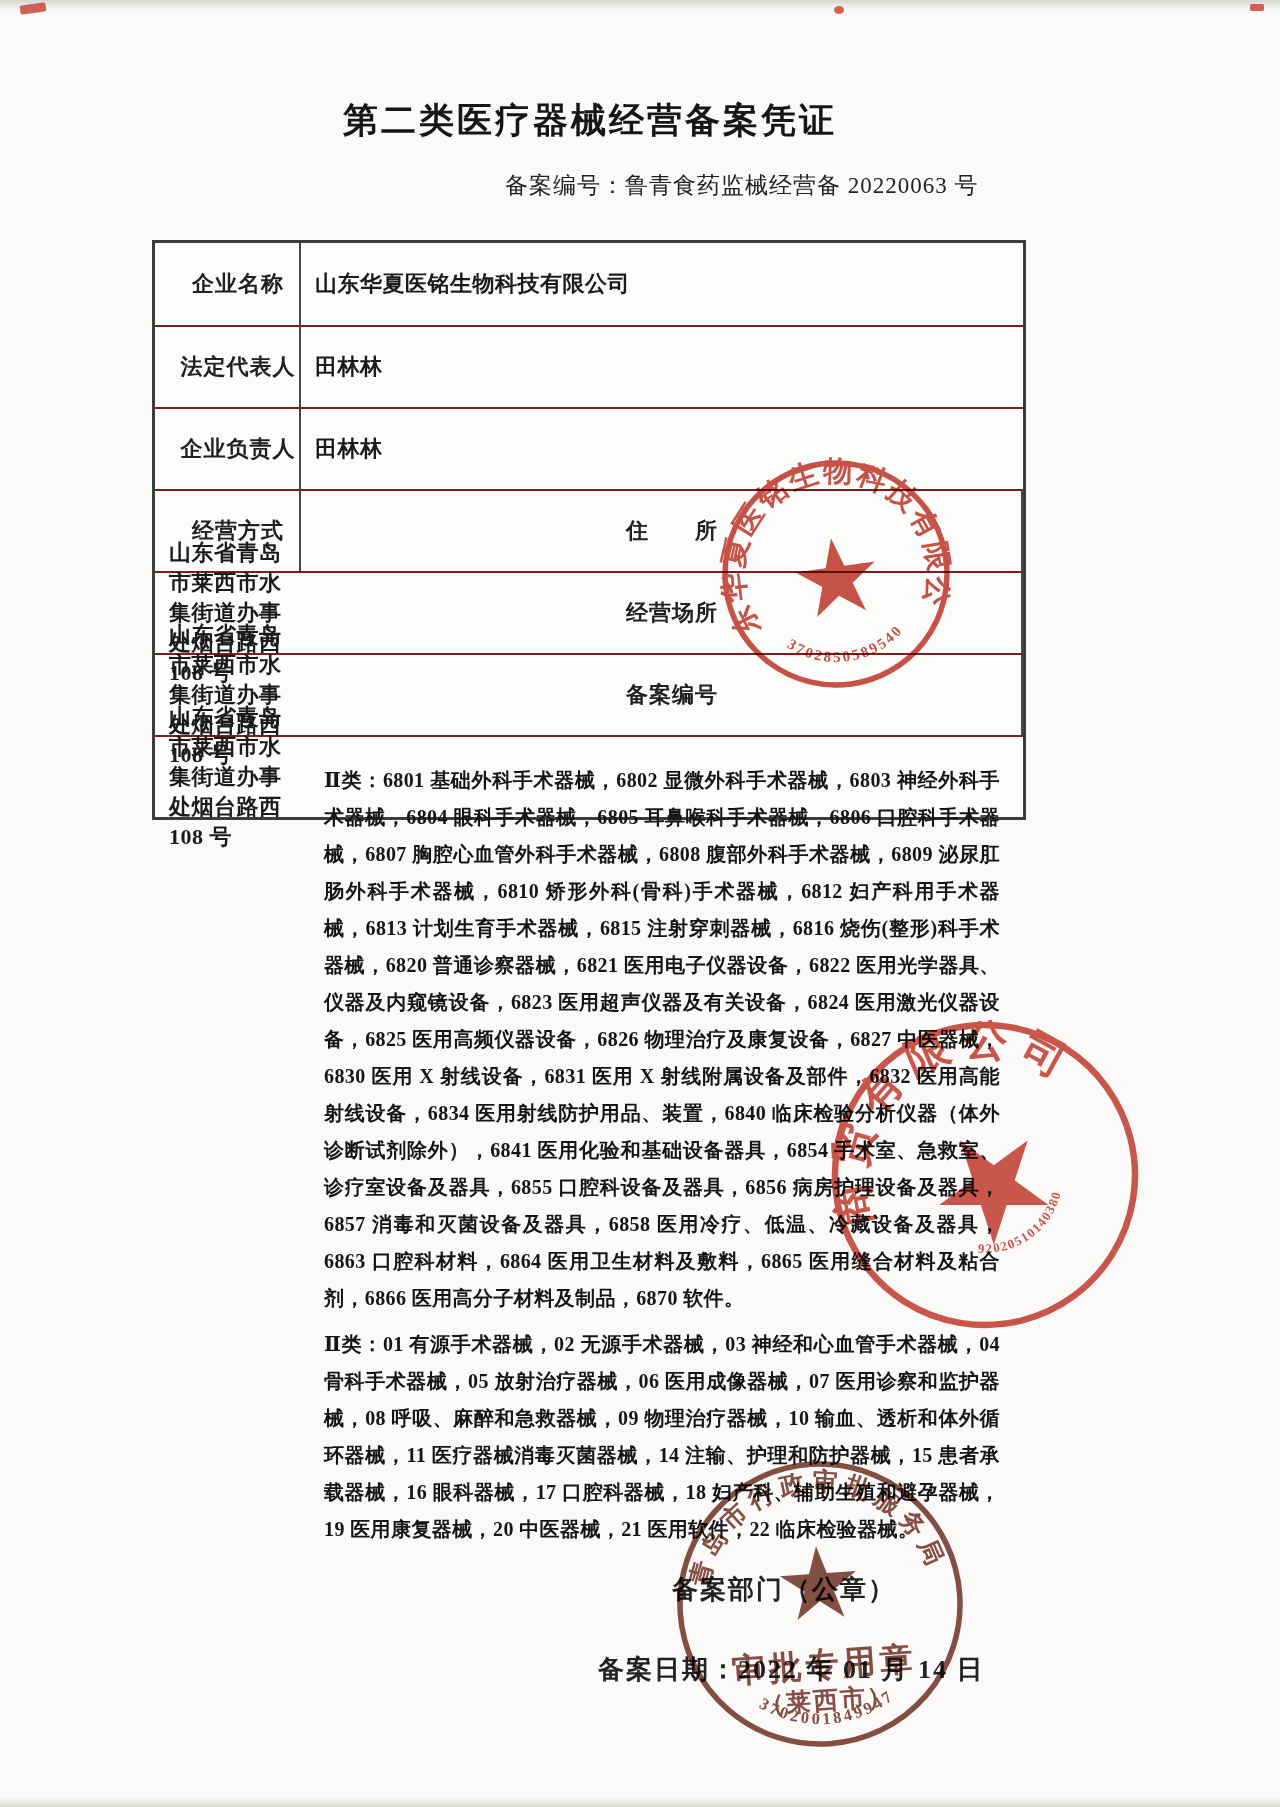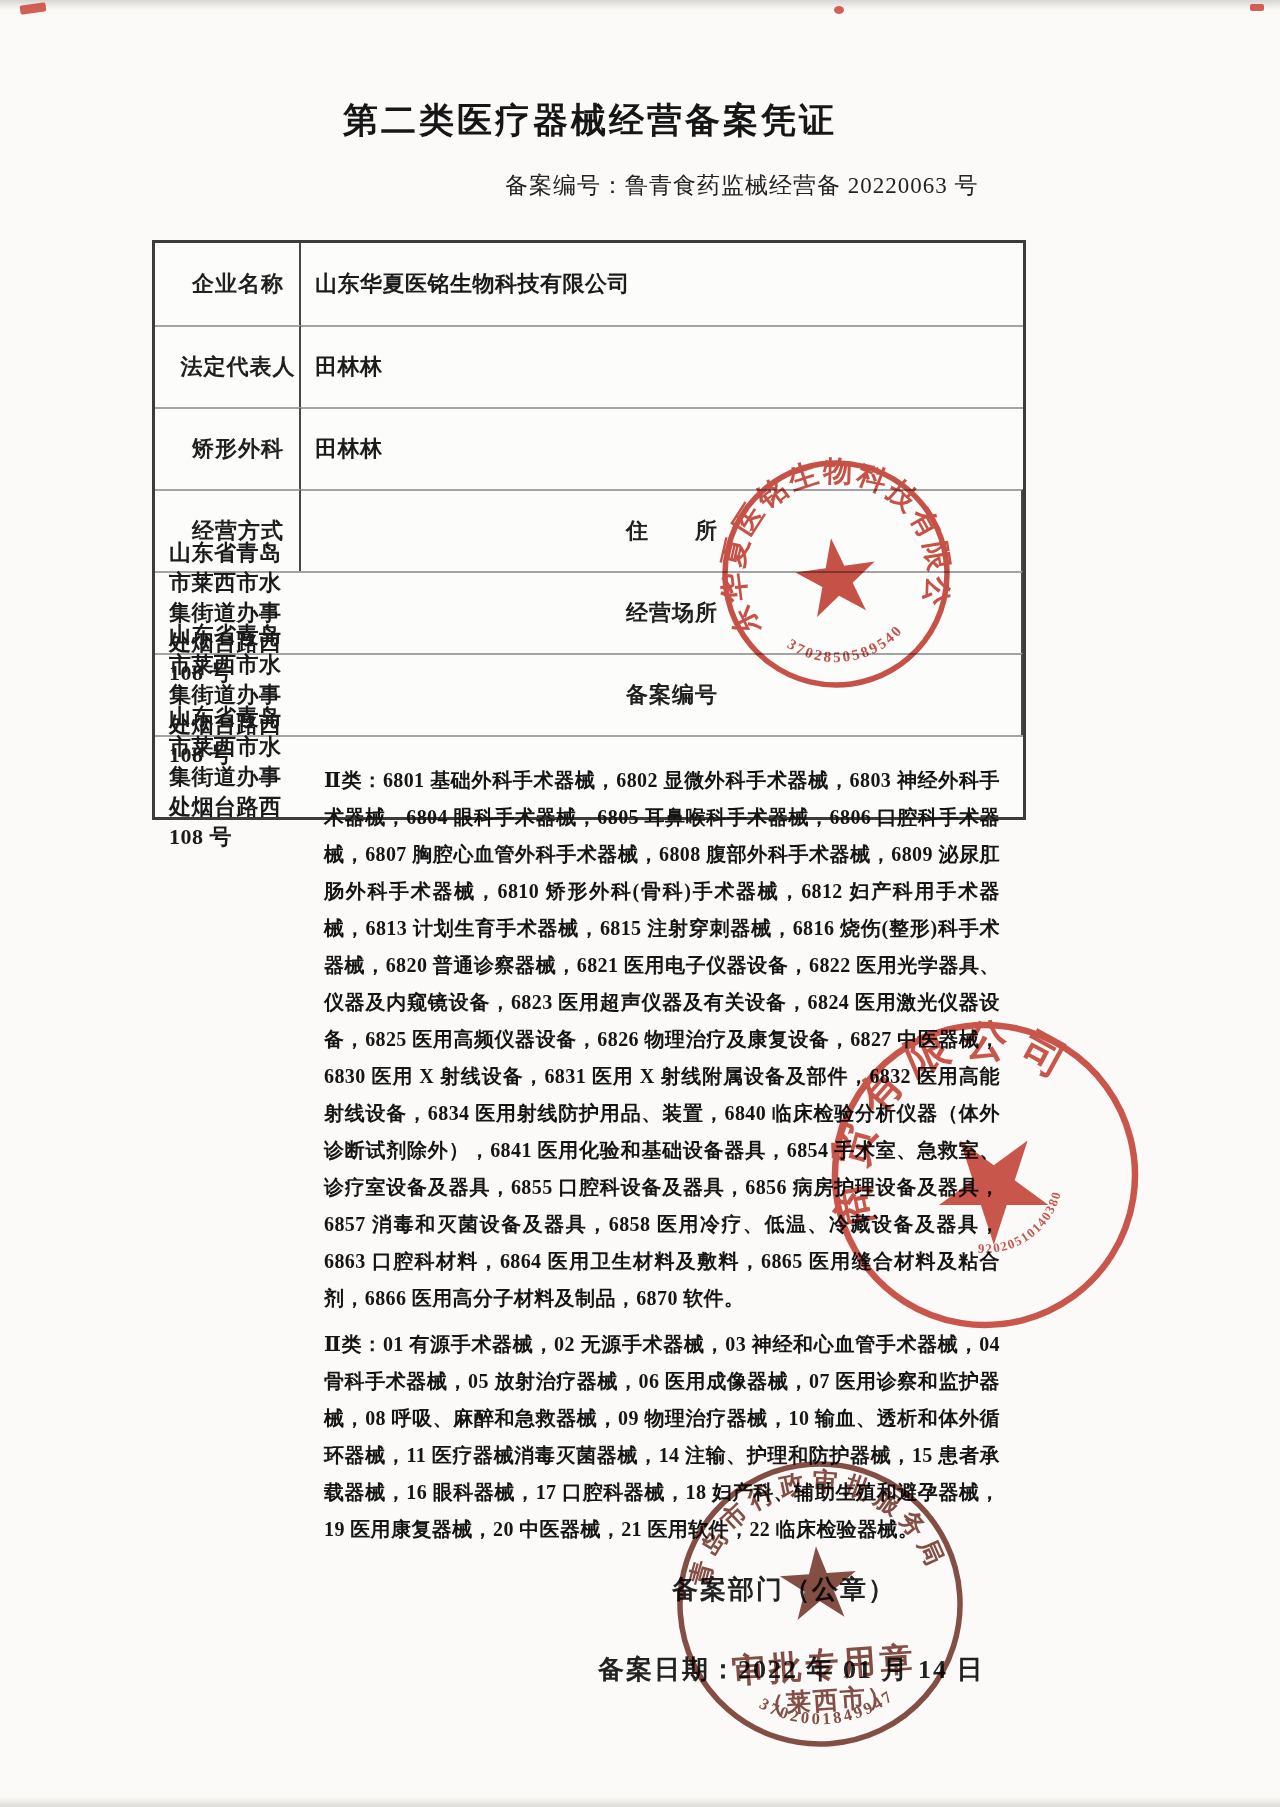--- a/index.html
+++ b/index.html
@@ -32,21 +32,21 @@
 
   .cert-table{
     position:absolute;left:152px;top:240px;width:868px;
     border:3px solid #3c3c3c;
     display:grid;
     grid-template-columns:146px 1fr;
     grid-template-rows:repeat(7,82px) auto;
     background:rgba(255,255,255,.35);
   }
   .cell{
-    border-top:2px solid #a3a3a3;
+    border-top:2px solid #7f1d1d;
     display:flex;align-items:center;
     font-weight:bold;
   }
   .cell.r0{border-top:none;}
   .cell.label{
     justify-content:center;
     border-right:2px solid #474747;
     font-size:22px;letter-spacing:1px;color:#202020;
     text-align:left;
     padding-left:22px;
@@ -93,21 +93,21 @@
     <span>备案编号：</span><span>鲁青食药监械经营备 20220063 号</span>
   </div>
 
   <div class="cert-table">
     <div class="cell label r0">企业名称</div>
     <div class="cell value r0">山东华夏医铭生物科技有限公司</div>
 
     <div class="cell label">法定代表人</div>
     <div class="cell value">田林林</div>
 
-    <div class="cell label">矫形外科</div>
+    <div class="cell label">企业负责人</div>
     <div class="cell value">田林林</div>
 
     <div class="cell label">经营方式</div>
 
     <div class="cell label">住　　所</div>
     <div class="cell value">山东省青岛市莱西市水集街道办事处烟台路西 108 号</div>
 
     <div class="cell label">经营场所</div>
     <div class="cell value">山东省青岛市莱西市水集街道办事处烟台路西 108 号</div>
 

